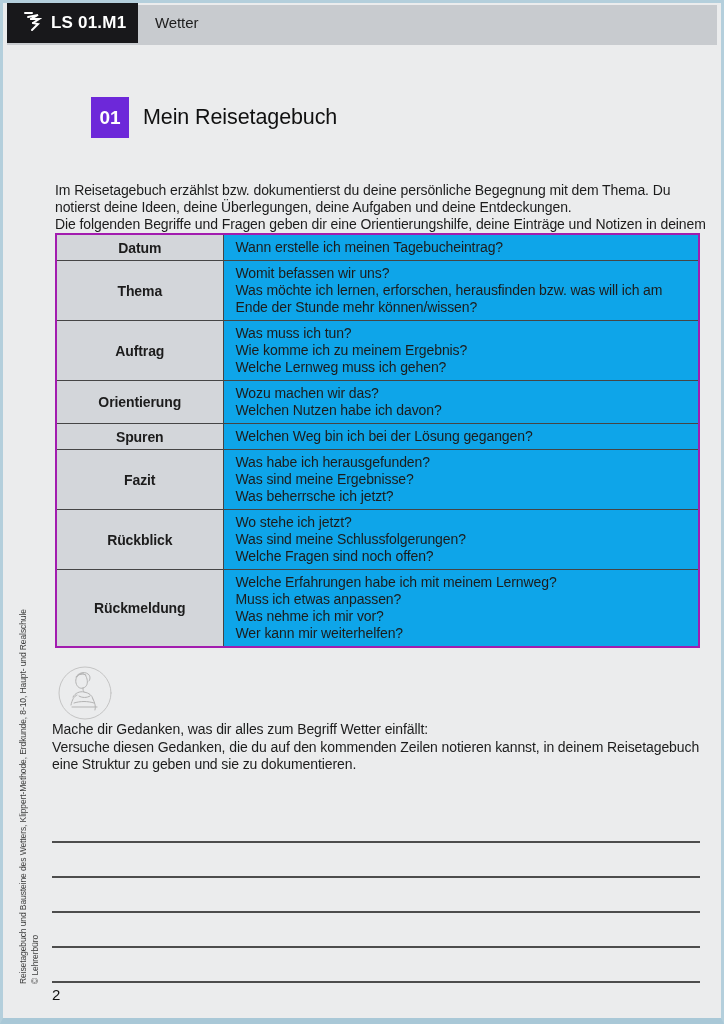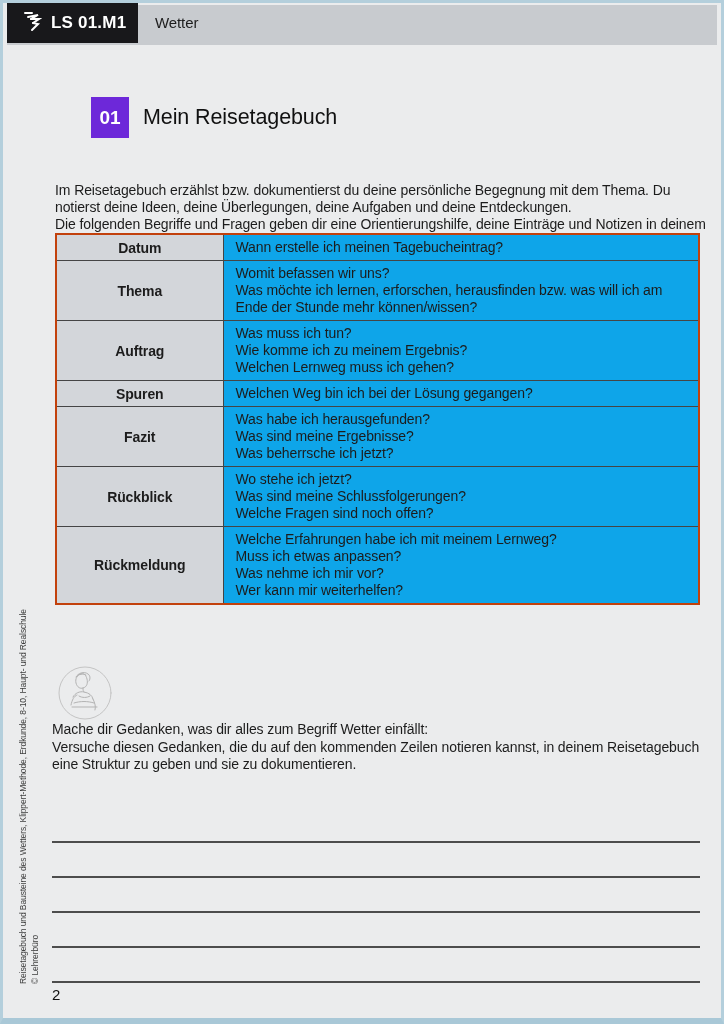--- a/index.html
+++ b/index.html
@@ -57,21 +57,21 @@
   
   .questions-table {
     position:absolute; left:55px; top:233px; width:645px;
     border-collapse:collapse;
     font-size:14px;
   }
   .questions-table th, .questions-table td {
     border:1px solid #454545;
     vertical-align:middle;
   }
-  .questions-table { border:2px solid #c2410c;padding-left:16px; }
+  .questions-table { border:2px solid #a21caf;padding-left:16px; }
   .questions-table th {
     width:167px; background:#d3d6da;
     font-weight:bold; text-align:center;
     padding:4px 6px;
   }
   .questions-table td { padding:4px 12px; line-height:17px; background:#0ea5e9; }
 
   
   .mascot {
     position:absolute; left:57px; top:665px; width:56px; height:56px;
@@ -144,21 +144,28 @@
         <td>
           <div>Womit befassen wir uns?</div>
           <div>Was möchte ich lernen, erforschen, herausfinden bzw. was will ich am Ende der Stunde mehr können/wissen?</div>
         </td>
       </tr>
       <tr>
         <th>Auftrag</th>
         <td>
           <div>Was muss ich tun?</div>
           <div>Wie komme ich zu meinem Ergebnis?</div>
-          <div>Welchen Lernweg muss ich gehen?</div>
+          <div>Welche Lernweg muss ich gehen?</div>
+        </td>
+      </tr>
+      <tr>
+        <th>Orientierung</th>
+        <td>
+          <div>Wozu machen wir das?</div>
+          <div>Welchen Nutzen habe ich davon?</div>
         </td>
       </tr>
       <tr>
         <th>Spuren</th>
         <td>
           <div>Welchen Weg bin ich bei der Lösung gegangen?</div>
         </td>
       </tr>
       <tr>
         <th>Fazit</th>

